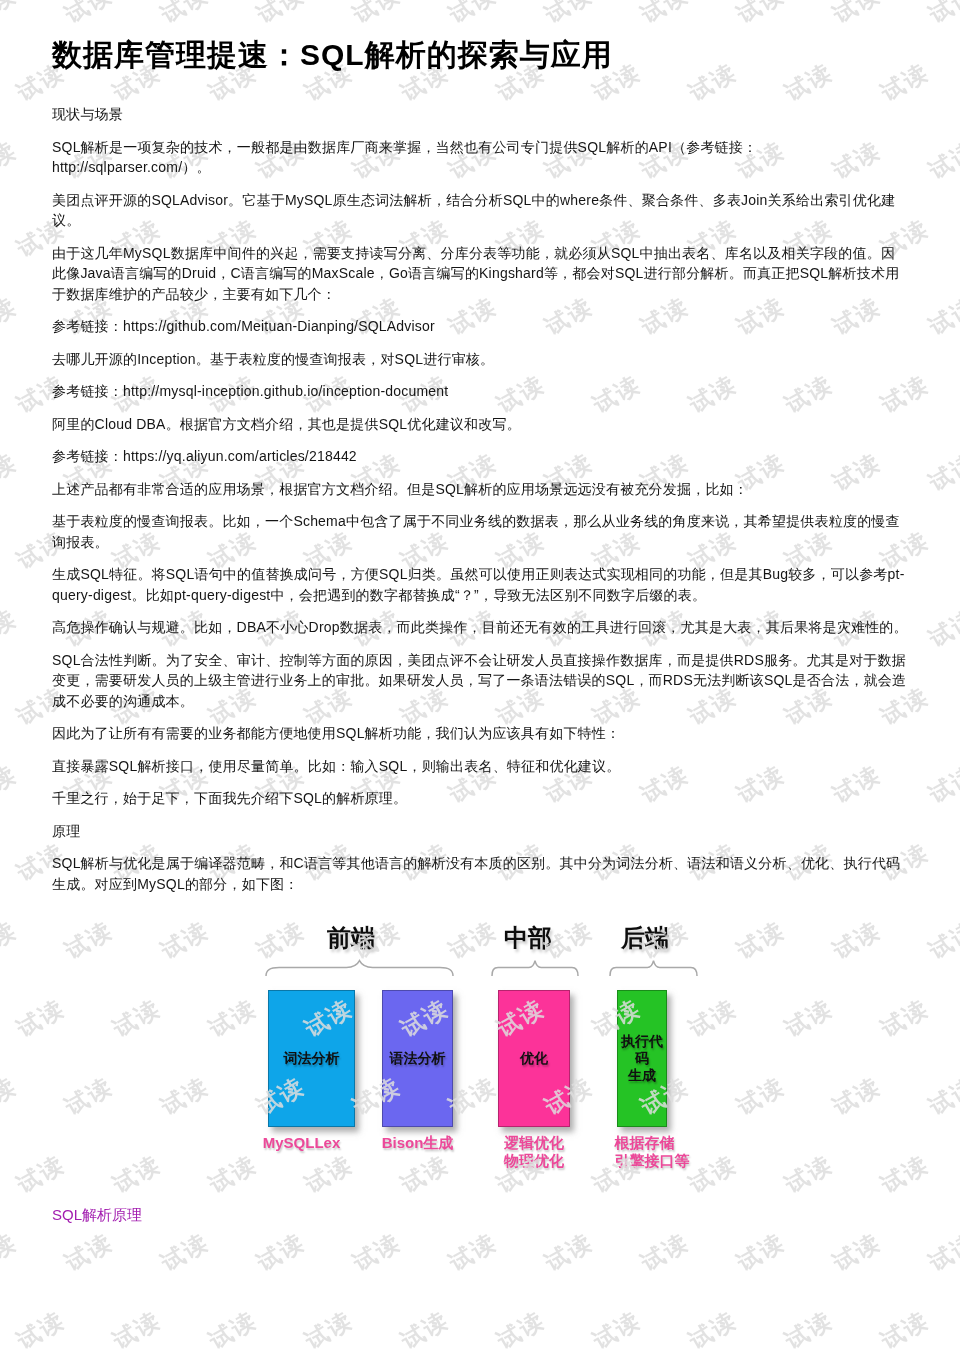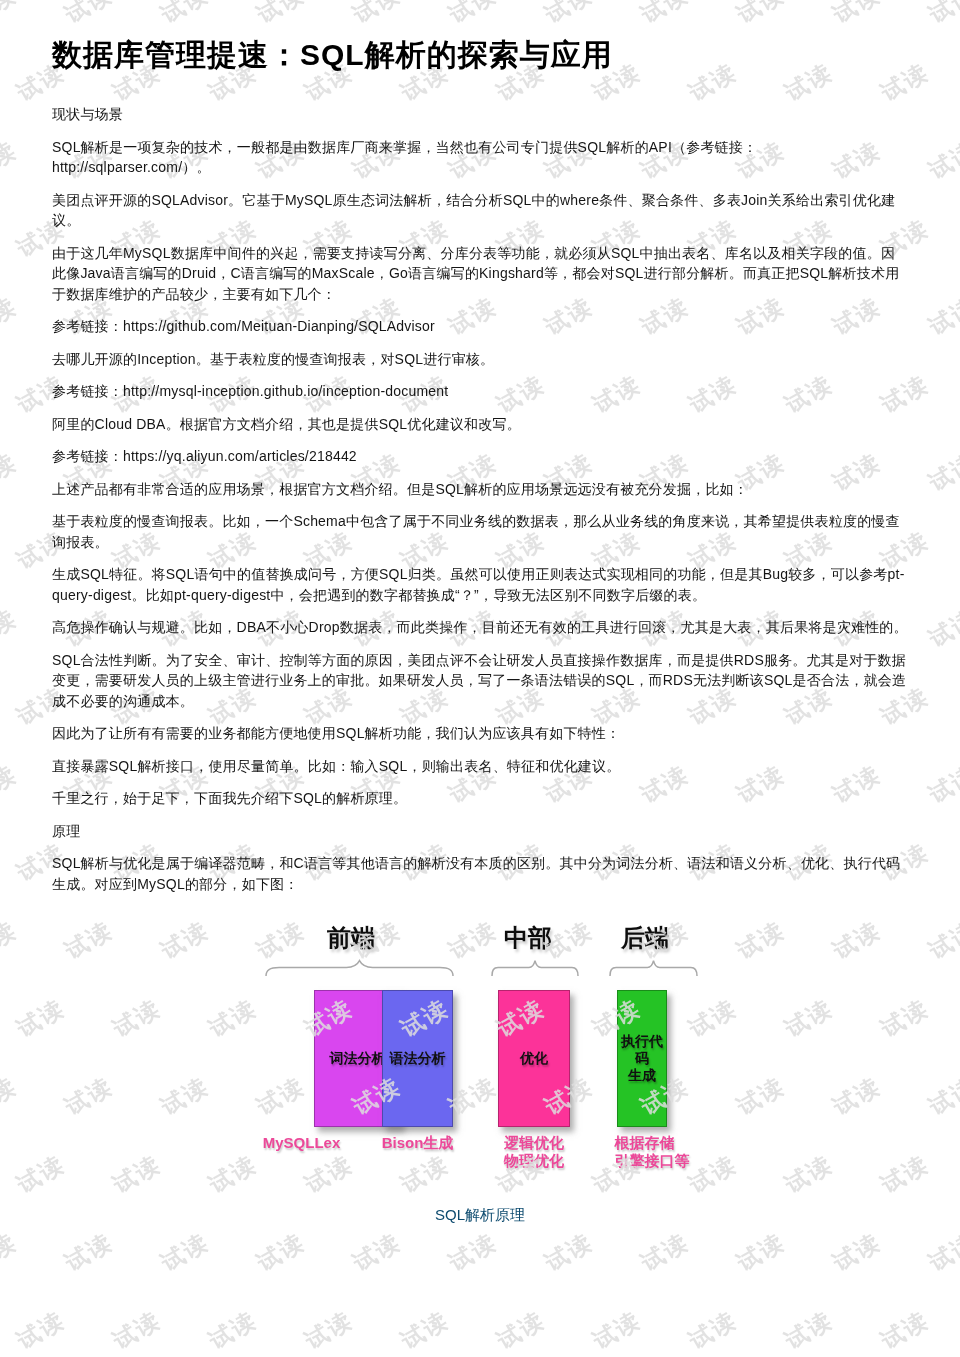--- a/index.html
+++ b/index.html
@@ -78,23 +78,23 @@
     transform: translateX(-50%);
     font-size: 15px;
     font-weight: bold;
     color: #ec4899;
     white-space: pre-line;
     line-height: 17.5px;
     text-shadow: 1px 2px 2px rgba(0,0,0,0.22);
   }
   p.caption {
     margin: 24px 0 0;
-    text-align: center;
+    text-align: left;
     font-size: 15px;
-    color: #0c4a6e;
+    color: #a21caf;
   }
   p.footer-line { margin: 13px 0 0; font-size: 15px; }
 
   
   .wm-layer {
     position: absolute;
     inset: 0;
     z-index: 1;
     pointer-events: none;
     overflow: hidden;
@@ -146,21 +146,21 @@
     <svg class="brace" style="left:214px;width:187px" viewBox="0 0 100 20" preserveAspectRatio="none">
       <path d="M0,20 C0,13 2,10 7,10 L43,10 C46.5,10 48.6,8 50,2 C51.4,8 53.5,10 57,10 L93,10 C98,10 100,13 100,20" fill="none" stroke="#a9a9a9" stroke-width="1.5" vector-effect="non-scaling-stroke"></path>
     </svg>
     <svg class="brace" style="left:440px;width:86px" viewBox="0 0 100 20" preserveAspectRatio="none">
       <path d="M0,20 C0,13 2,10 7,10 L43,10 C46.5,10 48.6,8 50,2 C51.4,8 53.5,10 57,10 L93,10 C98,10 100,13 100,20" fill="none" stroke="#a9a9a9" stroke-width="1.5" vector-effect="non-scaling-stroke"></path>
     </svg>
     <svg class="brace" style="left:558px;width:87px" viewBox="0 0 100 20" preserveAspectRatio="none">
       <path d="M0,20 C0,13 2,10 7,10 L43,10 C46.5,10 48.6,8 50,2 C51.4,8 53.5,10 57,10 L93,10 C98,10 100,13 100,20" fill="none" stroke="#a9a9a9" stroke-width="1.5" vector-effect="non-scaling-stroke"></path>
     </svg>
 
-    <div class="dbox" style="left: 216px; width: 87px; background: #d946ef; margin-left: 46px;">
+    <div class="dbox" style="left: 216px; width: 87px; background: #0ea5e9;">
       <span class="dbox-label">词法分析</span>
     </div>
     <div class="dbox" style="left: 330px; width: 71px; background: rgb(107, 103, 240);">
       <span class="dbox-label">语法分析</span>
     </div>
     <div class="dbox" style="left: 446px; width: 72px; background: rgb(252, 51, 153);">
       <span class="dbox-label">优化</span>
     </div>
     <div class="dbox" style="left: 565px; width: 50px; background: rgb(37, 195, 37);">
       <span class="dbox-label">执行代码

